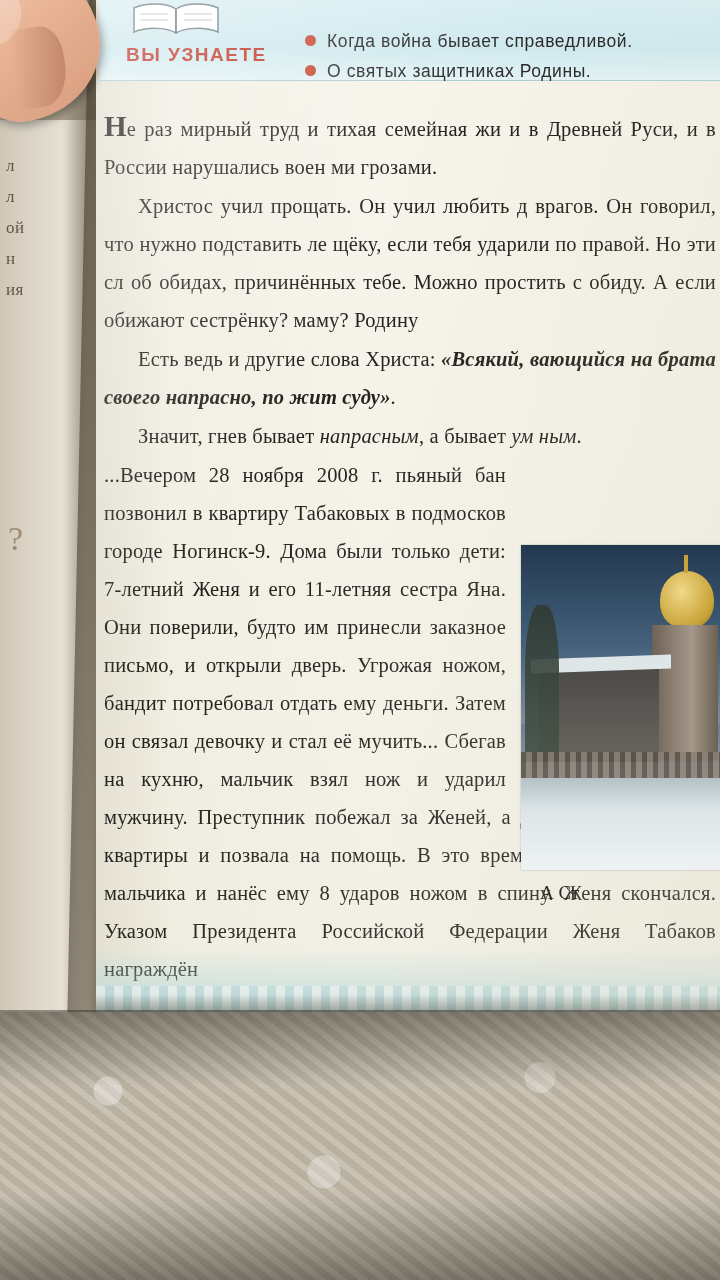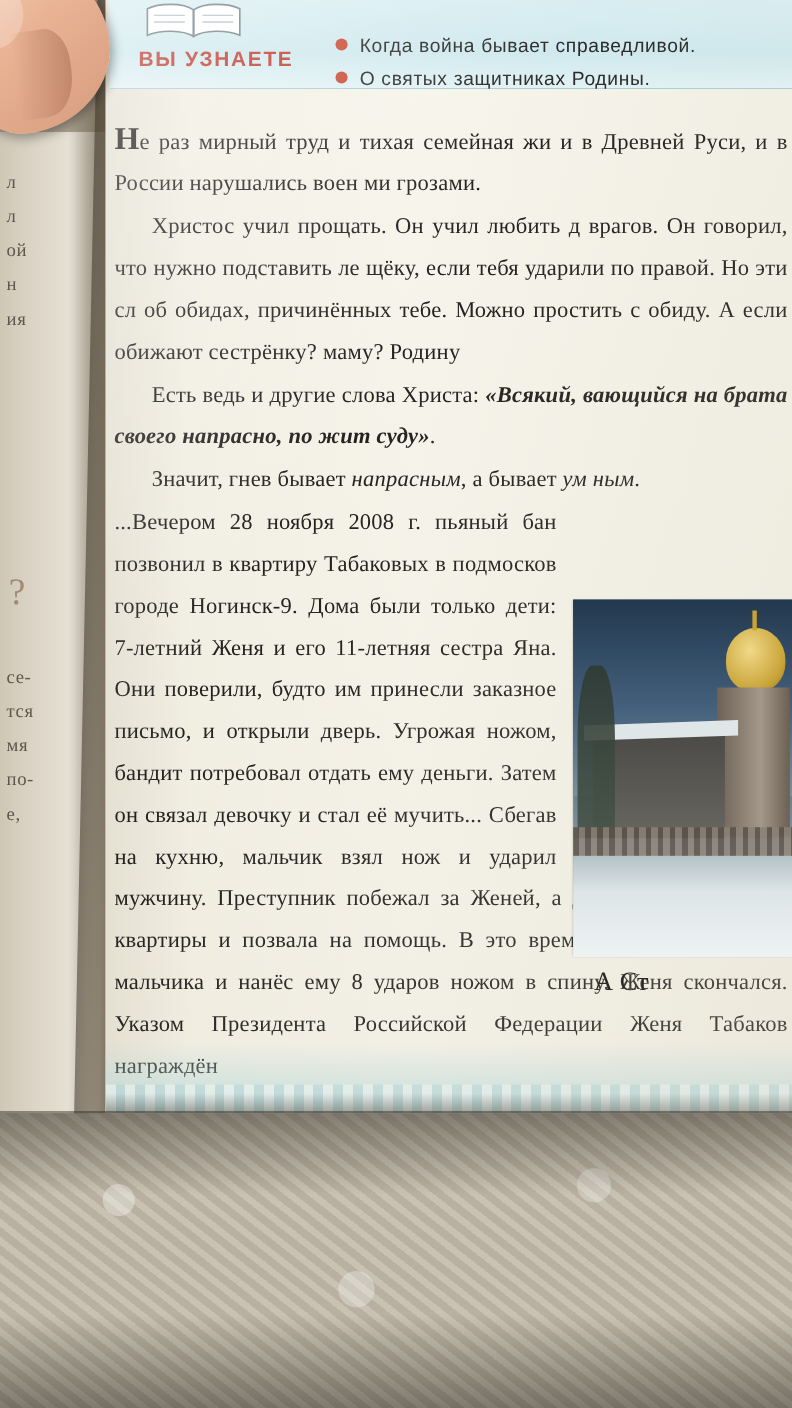--- a/index.html
+++ b/index.html
@@ -249,21 +249,21 @@
     position: absolute; left: 4px; top: 60px;
     width: 34px; height: 160px;
     background: linear-gradient(to bottom, #2f3a33, #475449);
     border-radius: 40% 40% 10% 10%;
     opacity: .9;
   }
   .pic-caption {
     position: absolute;
     left: 540px; top: 880px;
     width: 180px;
-    font-size: 24px;
+    font-size: 19px;
     line-height: 26px;
     color: #2b2926;
   }
 
   
   .hand {
     position: absolute;
     left: -40px; top: -30px;
     width: 140px; height: 150px;
     background: linear-gradient(145deg, #f3cbb0 0%, #e8b293 45%, #d69b7d 100%);
@@ -306,27 +306,20 @@
   <div class="left-page">
     <div class="left-top-fold"></div>
     <div class="left-col-text">
       <div>л</div>
       <div>л</div>
       <div>ой</div>
       <div>н</div>
       <div>ия</div>
     </div>
     <div class="left-mark">?</div>
-    <div class="left-col-text" style="top:600px">
-      <div>се-</div>
-      <div>тся</div>
-      <div>мя</div>
-      <div>по-</div>
-      <div>е,</div>
-    </div>
     <div class="spine-shadow"></div>
   </div>
 
   <div class="gutter"></div>
 
   <div class="right-page">
 
     <div class="header-box">
       <svg class="book-icon" viewBox="0 0 92 34">
         <path d="M46 7 C36 0, 14 1, 4 6 L4 30 C16 25, 36 25, 46 31 Z" fill="#ffffff" stroke="#6f7f86" stroke-width="1.5"></path>

